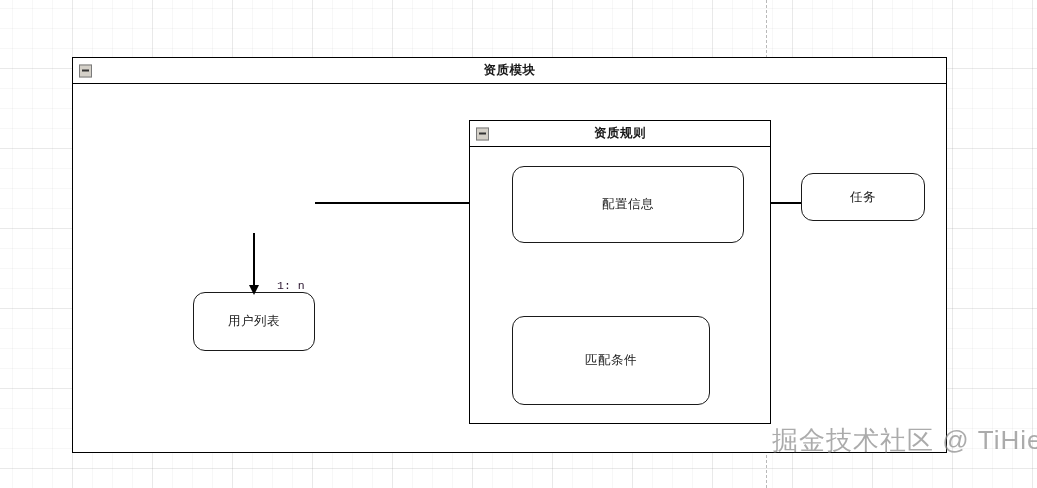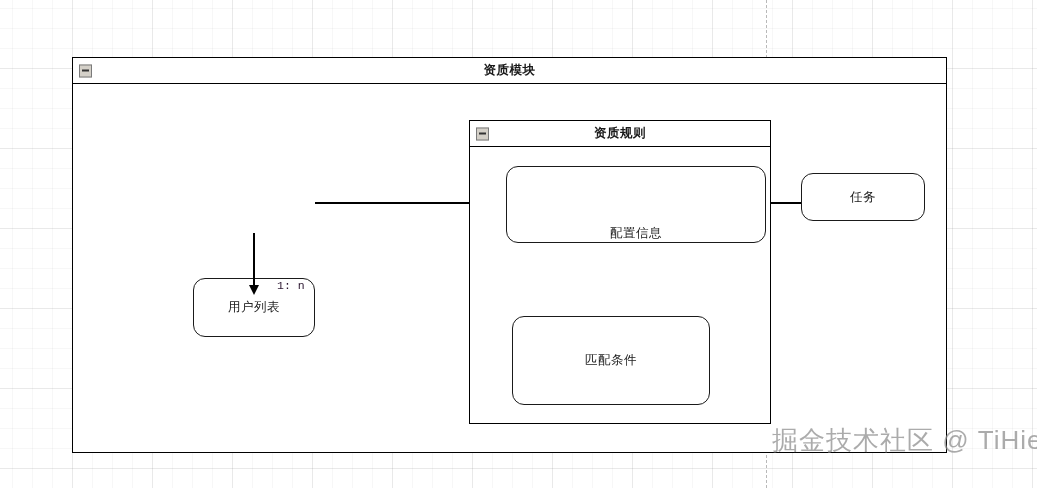--- a/index.html
+++ b/index.html
@@ -155,21 +155,21 @@
     <div class="pool-title">
       <span class="collapse-btn">
         <span class="bar"></span>
       </span>
       <span>资质模块</span>
     </div>
 
     <div class="pool-body">
 
 
-      <div class="node" style="left:120px; top:194px; width:122px; height:59px;">
+      <div class="node" style="left:120px; top:208px; width:122px; height:59px;">
         <span>用户列表</span>
       </div>
 
       <div class="node" style="left:728px; top:89px; width:124px; height:48px;">
         <span>任务</span>
       </div>
 
       <div class="edge-line edge-h" style="left:242px; top:118px; width:186px;"></div>
       <div class="arrow arrow-right" style="left:426px; top:114px;"></div>
 
@@ -184,21 +184,21 @@
 
         <div class="pool-title">
           <span class="collapse-btn">
             <span class="bar"></span>
           </span>
           <span>资质规则</span>
         </div>
 
         <div class="pool-body">
 
-          <div class="node" style="left:36px; top:19px; width:260px; height:77px;align-items:flex-end;">
+          <div class="node" style="left:42px; top:19px; width:232px; height:77px;">
             <span>配置信息</span>
           </div>
 
           <div class="node" style="left:42px; top:169px; width:198px; height:89px;text-align:center;">
             <span>匹配条件</span>
           </div>
 
         </div>
       </div>
 

